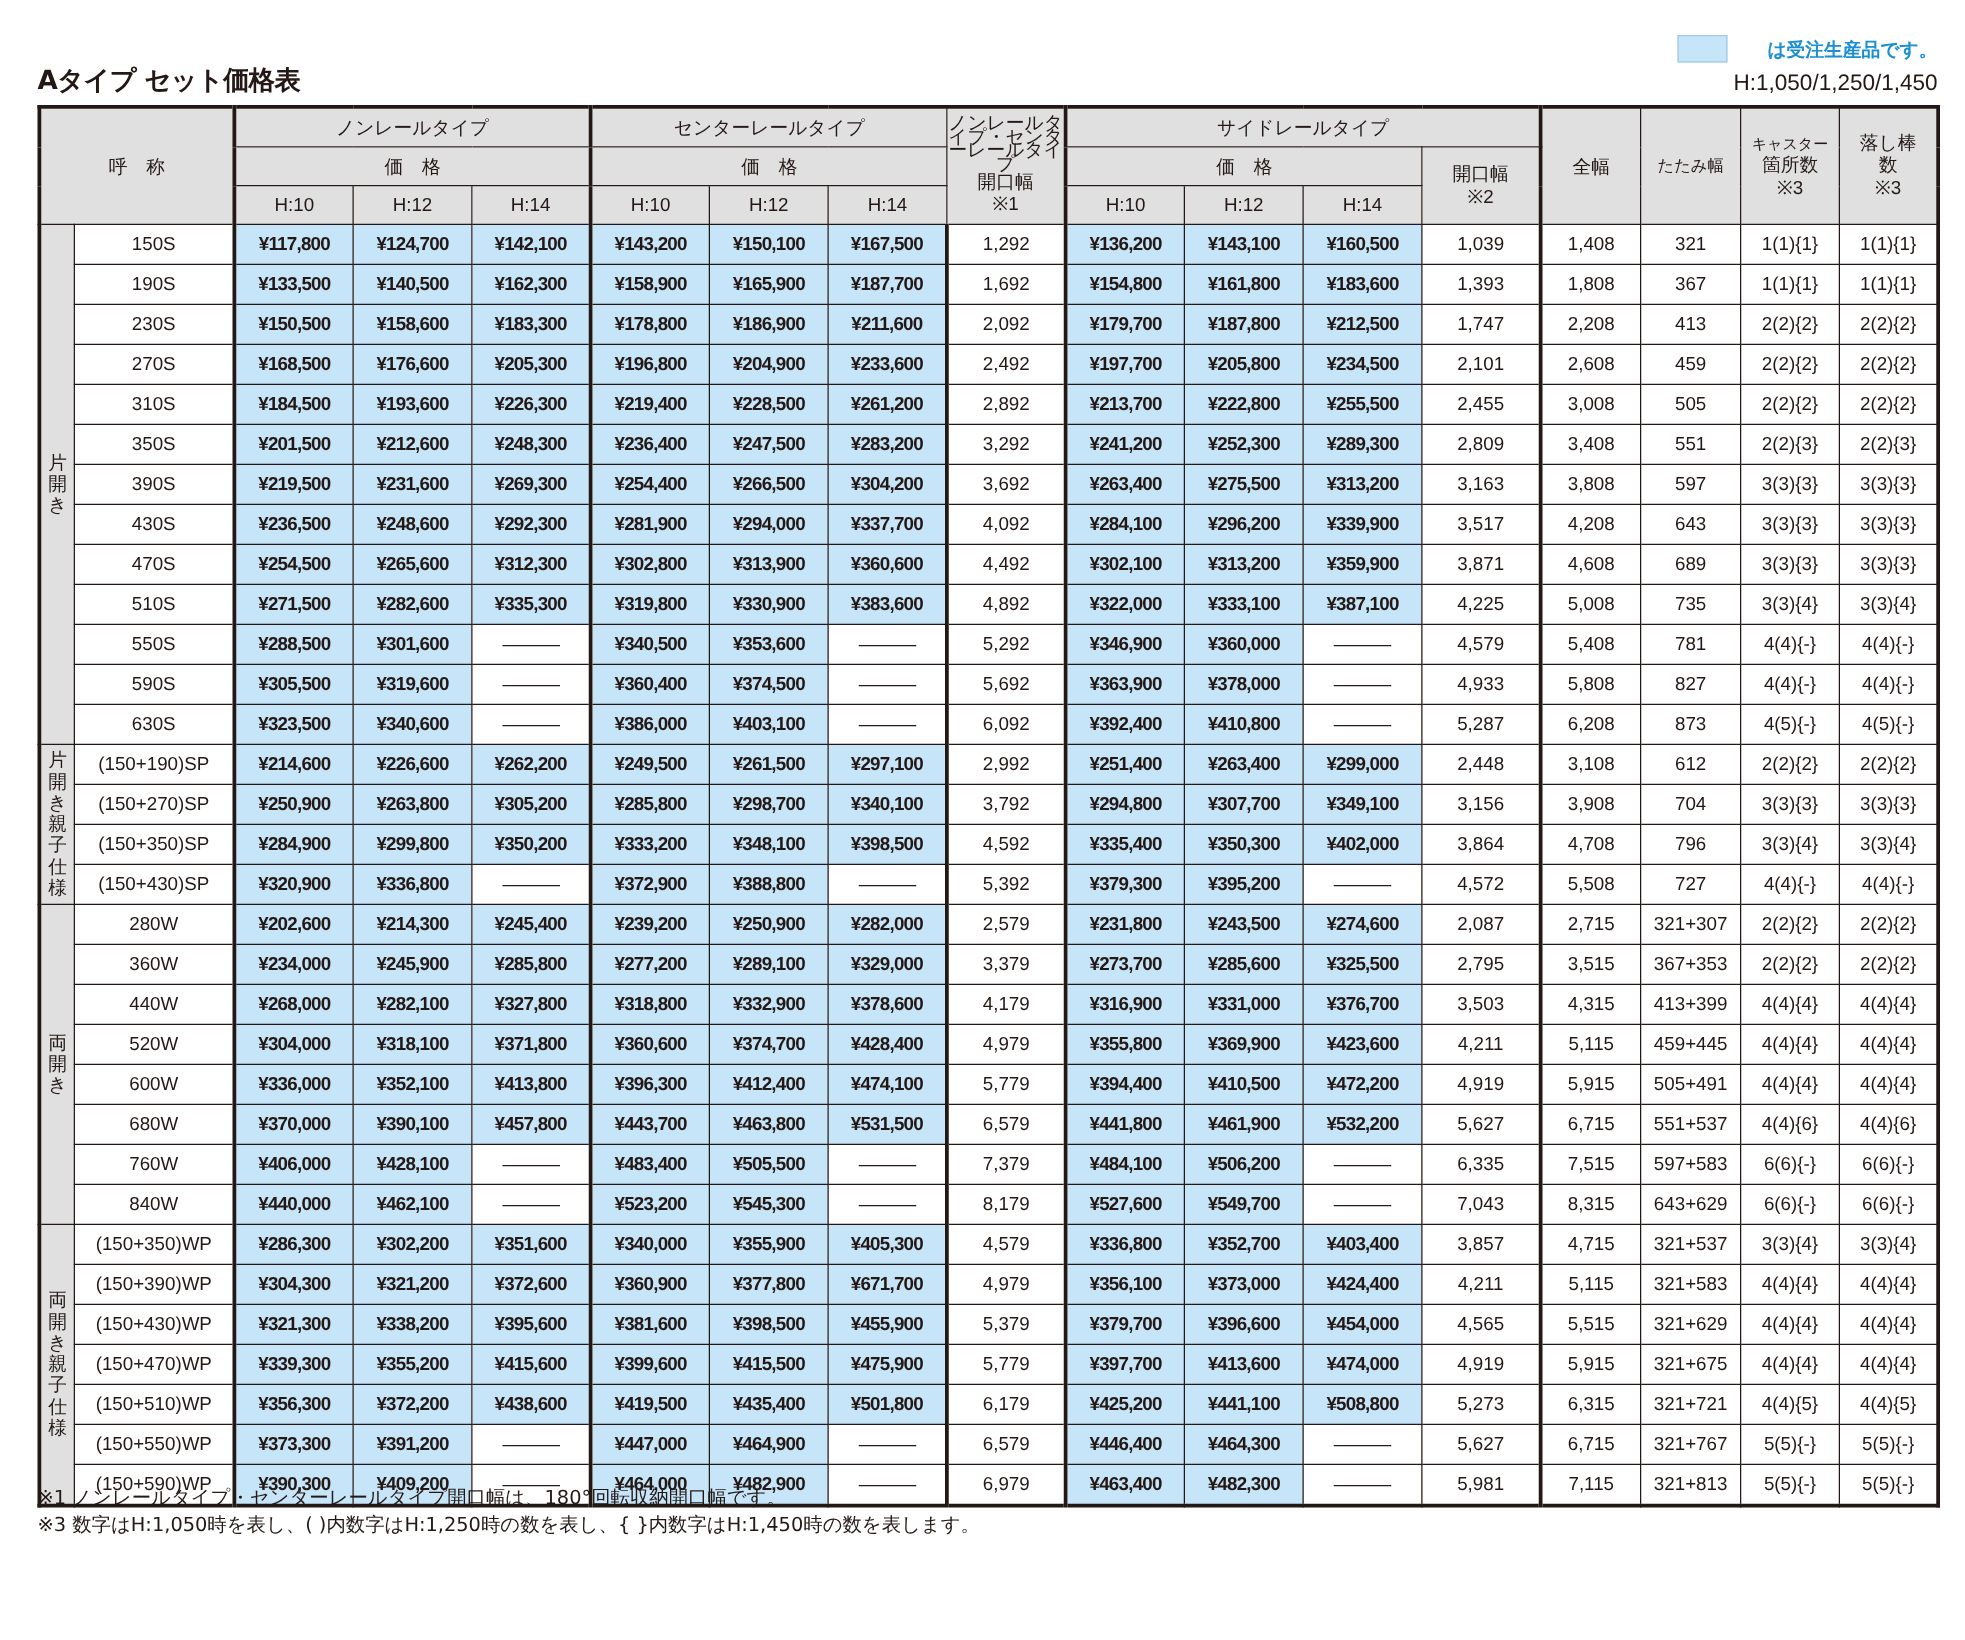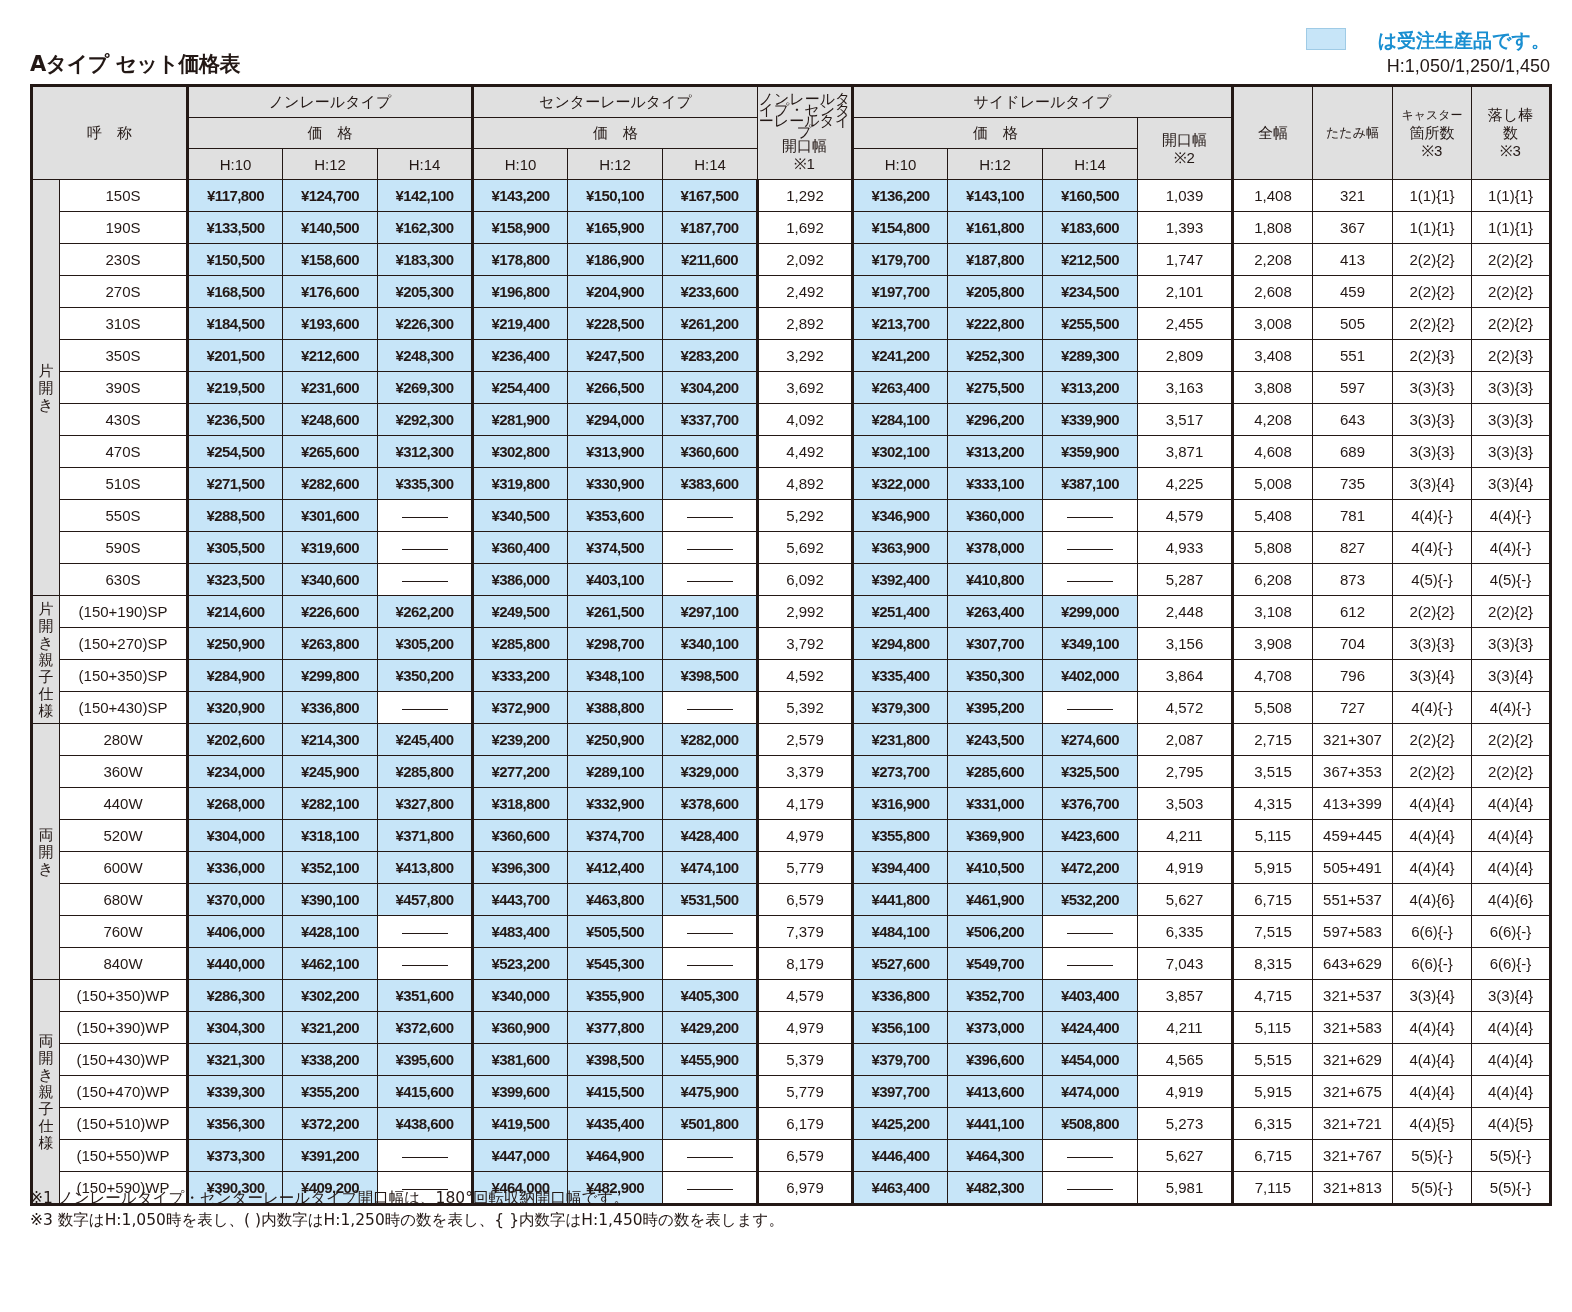--- a/index.html
+++ b/index.html
@@ -1,20 +1,20 @@
 <!DOCTYPE html>
 <html><head>
 <meta charset="utf-8">
 <style>
   html, body { margin: 0; padding: 0; background: #ffffff; }
   body { width: 1572px; height: 1312px; position: relative; overflow: hidden;
          font-family: "DejaVu Sans", "Liberation Sans", sans-serif; color: #231815; }
   .title { position: absolute; left: 30px; top: 50px; font-size: 21px; font-weight: bold; letter-spacing: -0.5px; }
-  .legend { position: absolute; right: 22px; top: 28px; display: flex; align-items: flex-start; color: #1a8fd1;
-            font-size: 19px; font-weight: bold; gap: 28px; }
+  .legend { position: absolute; right: 22px; top: 28px; display: flex; align-items: flex-end; color: #1a8fd1;
+            font-size: 15px; font-weight: bold; gap: 28px; }
   .legend-swatch { width: 38px; height: 20px; background: #c7e5f8; border: 1px solid #9fcbe6; margin-right: 4px; }
   .hsizes { position: absolute; right: 22px; top: 56px; font-size: 18px; font-family: "Liberation Sans", sans-serif; }
   table.price { position: absolute; left: 30px; top: 84px; border-collapse: collapse; table-layout: fixed;
                 border: 3px solid #231815; font-family: "Liberation Sans", sans-serif; }
   table.price td, table.price th { border: 1px solid #231815; padding: 0; text-align: center; vertical-align: middle;
                 overflow: hidden; white-space: nowrap; }
   table.price th { background: #e0e0e0; font-weight: normal; font-size: 15px; height: 30px; }
   th.hsmall { font-size: 10px; line-height: 11px; white-space: normal !important; }
   th.hsmall .big { font-size: 15px; line-height: 18px; display: block; }
   th.twoline { white-space: normal !important; line-height: 18px; }
@@ -604,21 +604,21 @@
         <td class="">3(3){4}</td>
         <td class="">3(3){4}</td>
       </tr>
       <tr>
         <td class="name">(150+390)WP</td>
         <td class="bold-l made price-cell">¥304,300</td>
         <td class="made price-cell">¥321,200</td>
         <td class="made price-cell">¥372,600</td>
         <td class="bold-l made price-cell">¥360,900</td>
         <td class="made price-cell">¥377,800</td>
-        <td class="made price-cell">¥429,200</td>
+        <td class="made price-cell">¥671,700</td>
         <td class="bold-l small">4,979</td>
         <td class="bold-l made price-cell">¥356,100</td>
         <td class="made price-cell">¥373,000</td>
         <td class="made price-cell">¥424,400</td>
         <td class="">4,211</td>
         <td class="bold-l">5,115</td>
         <td class="">321+583</td>
         <td class="">4(4){4}</td>
         <td class="">4(4){4}</td>
       </tr>

